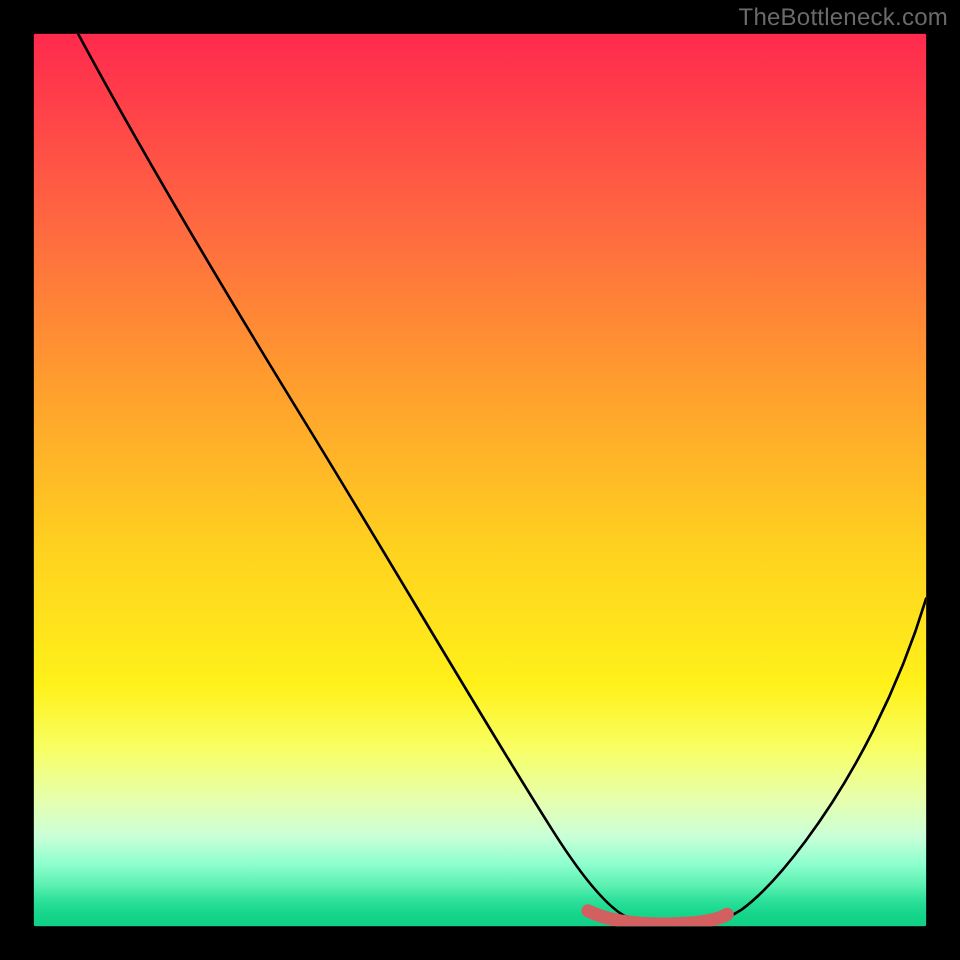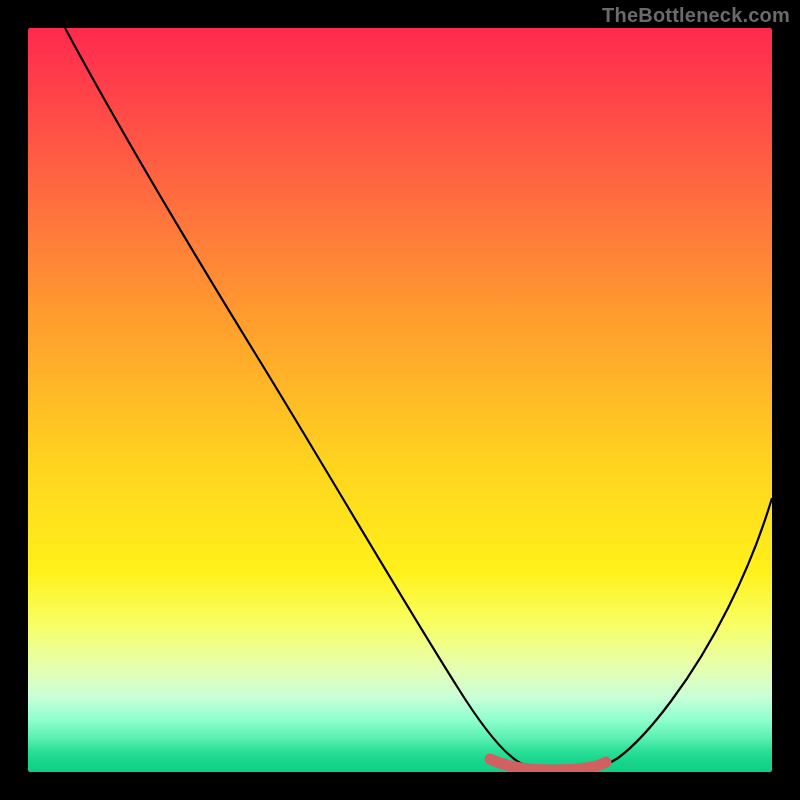--- a/index.html
+++ b/index.html
@@ -16,21 +16,21 @@
     width: 800px;
     height: 800px;
     background: #000;
   }
   .watermark {
     position: absolute;
     top: 4px;
     right: 10px;
     color: #6a6a6a;
     font-size: 20px;
-    font-weight: 700;
+    font-weight: 400;
     letter-spacing: 0.2px;
     z-index: 10;
   }
   .plot {
     position: absolute;
     left: 28px;
     top: 28px;
     width: 744px;
     height: 744px;
     overflow: hidden;

